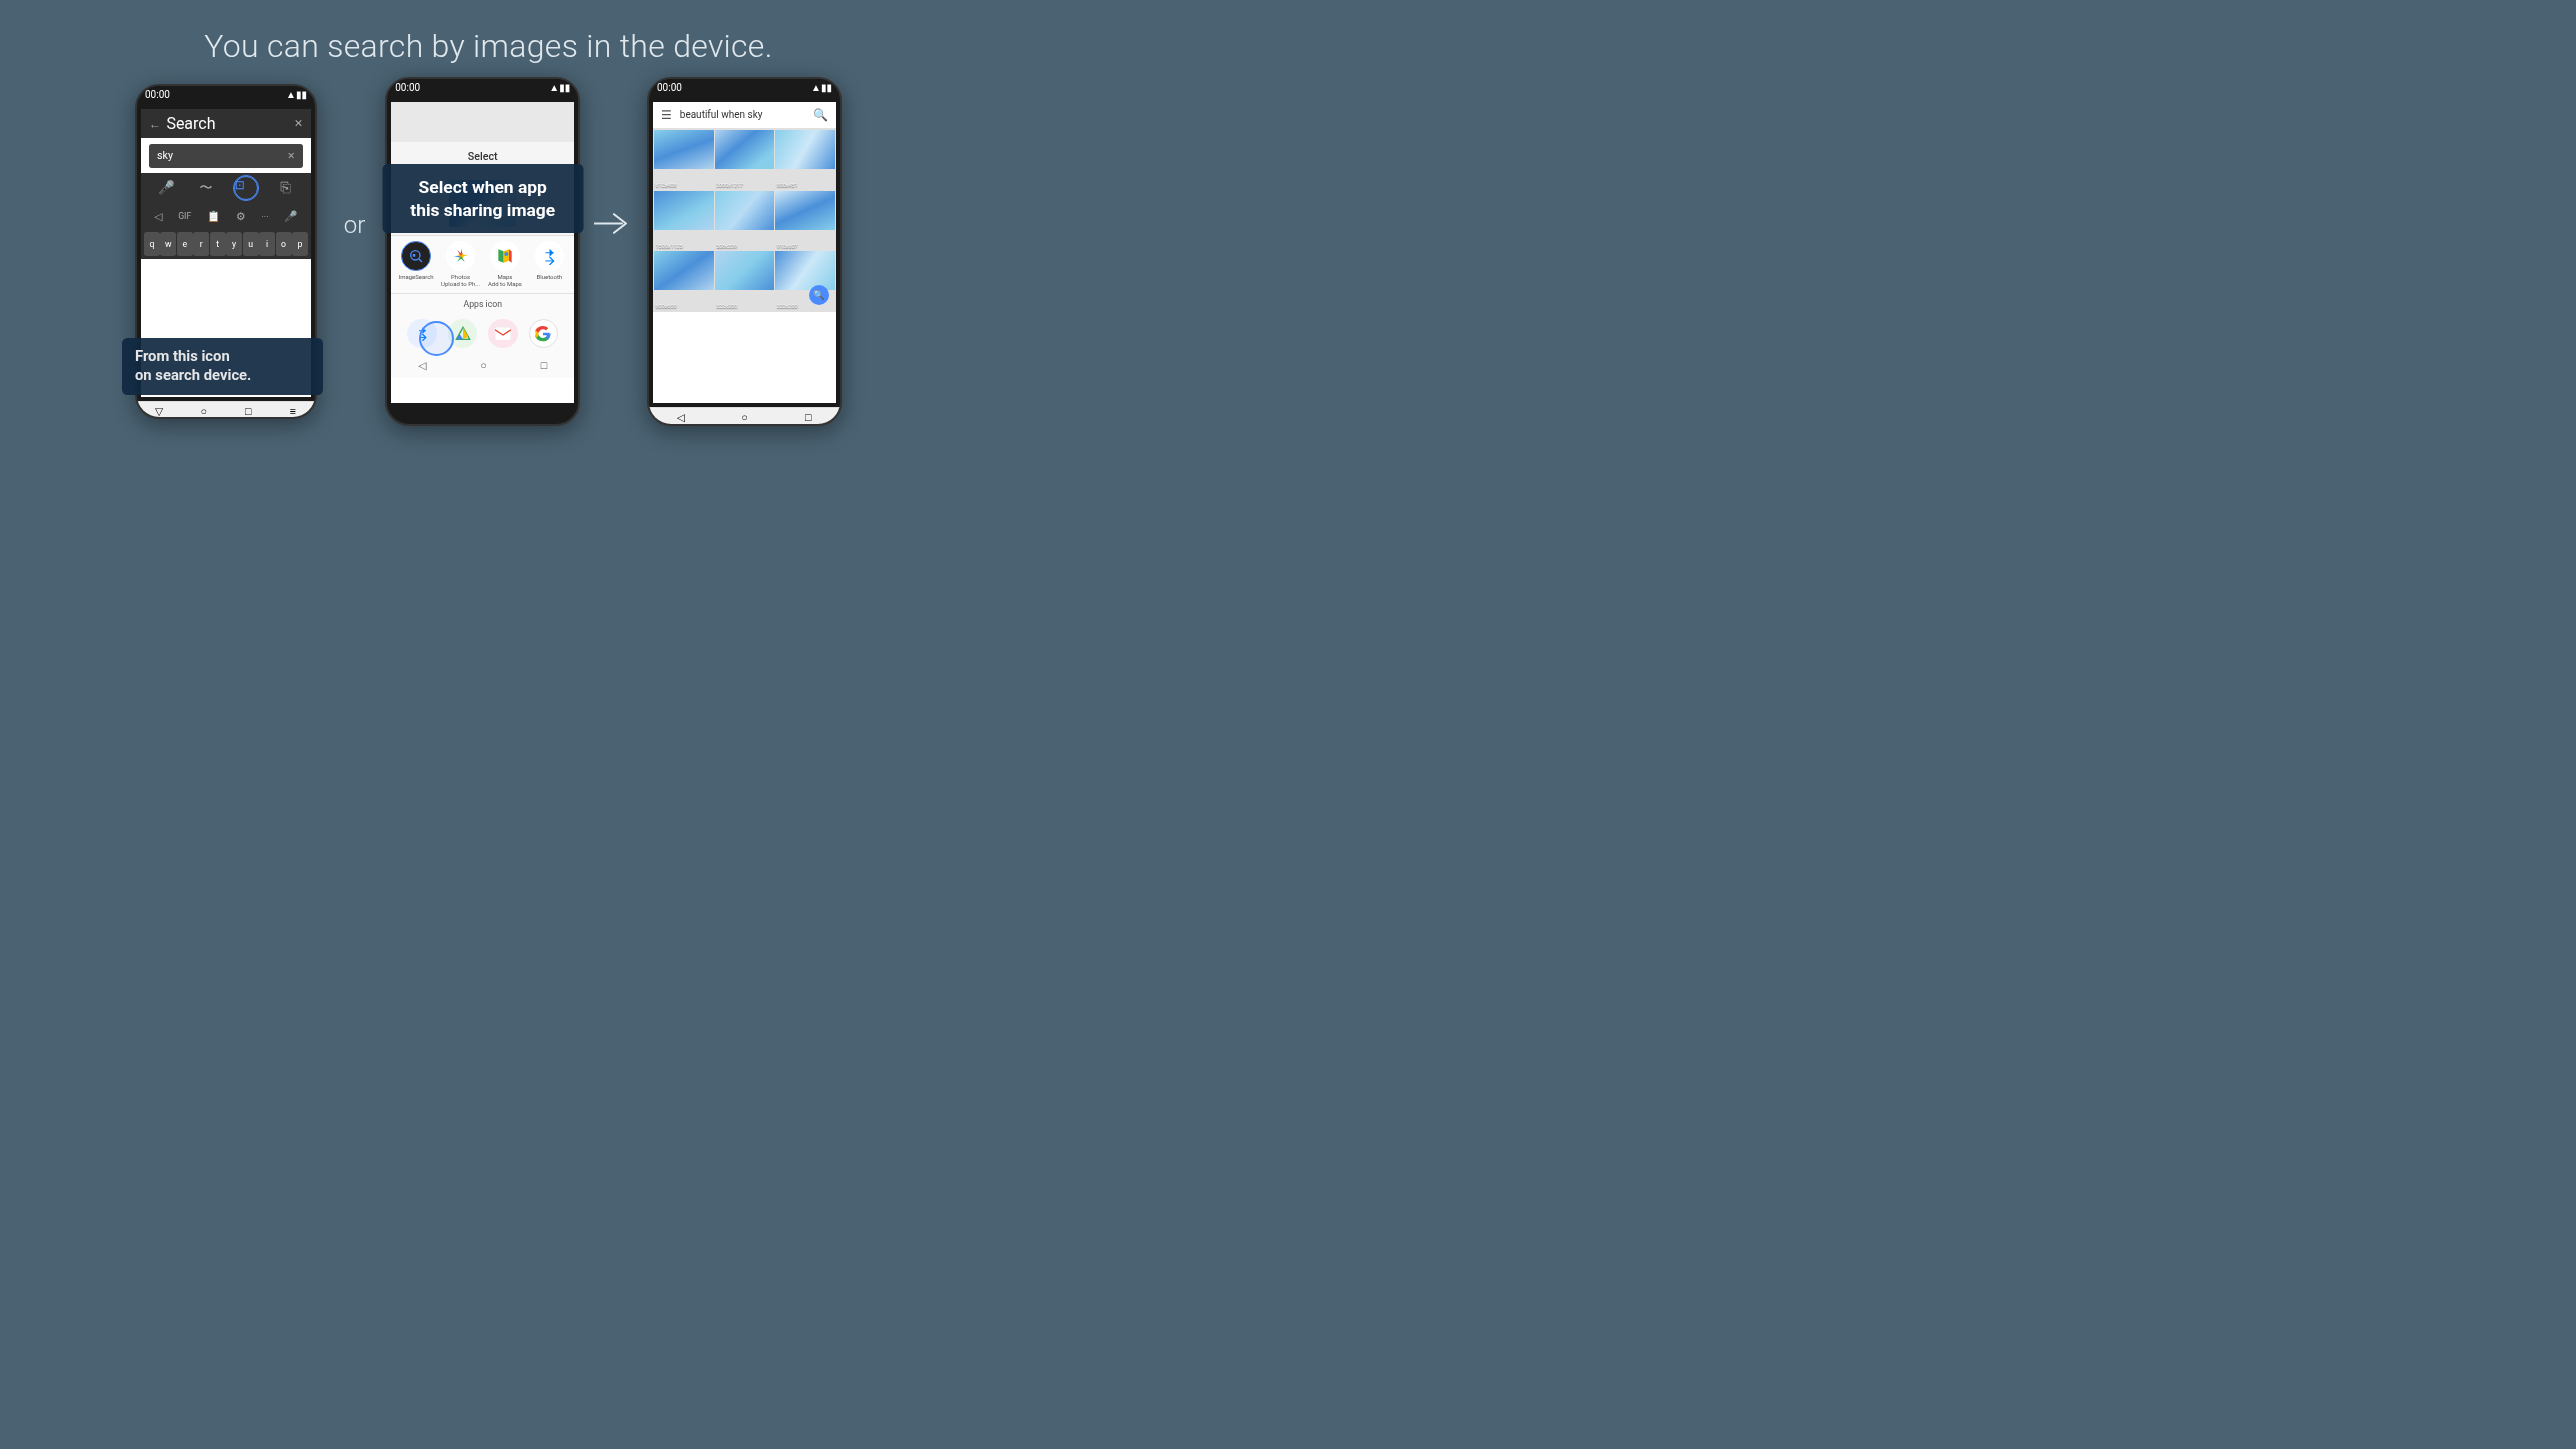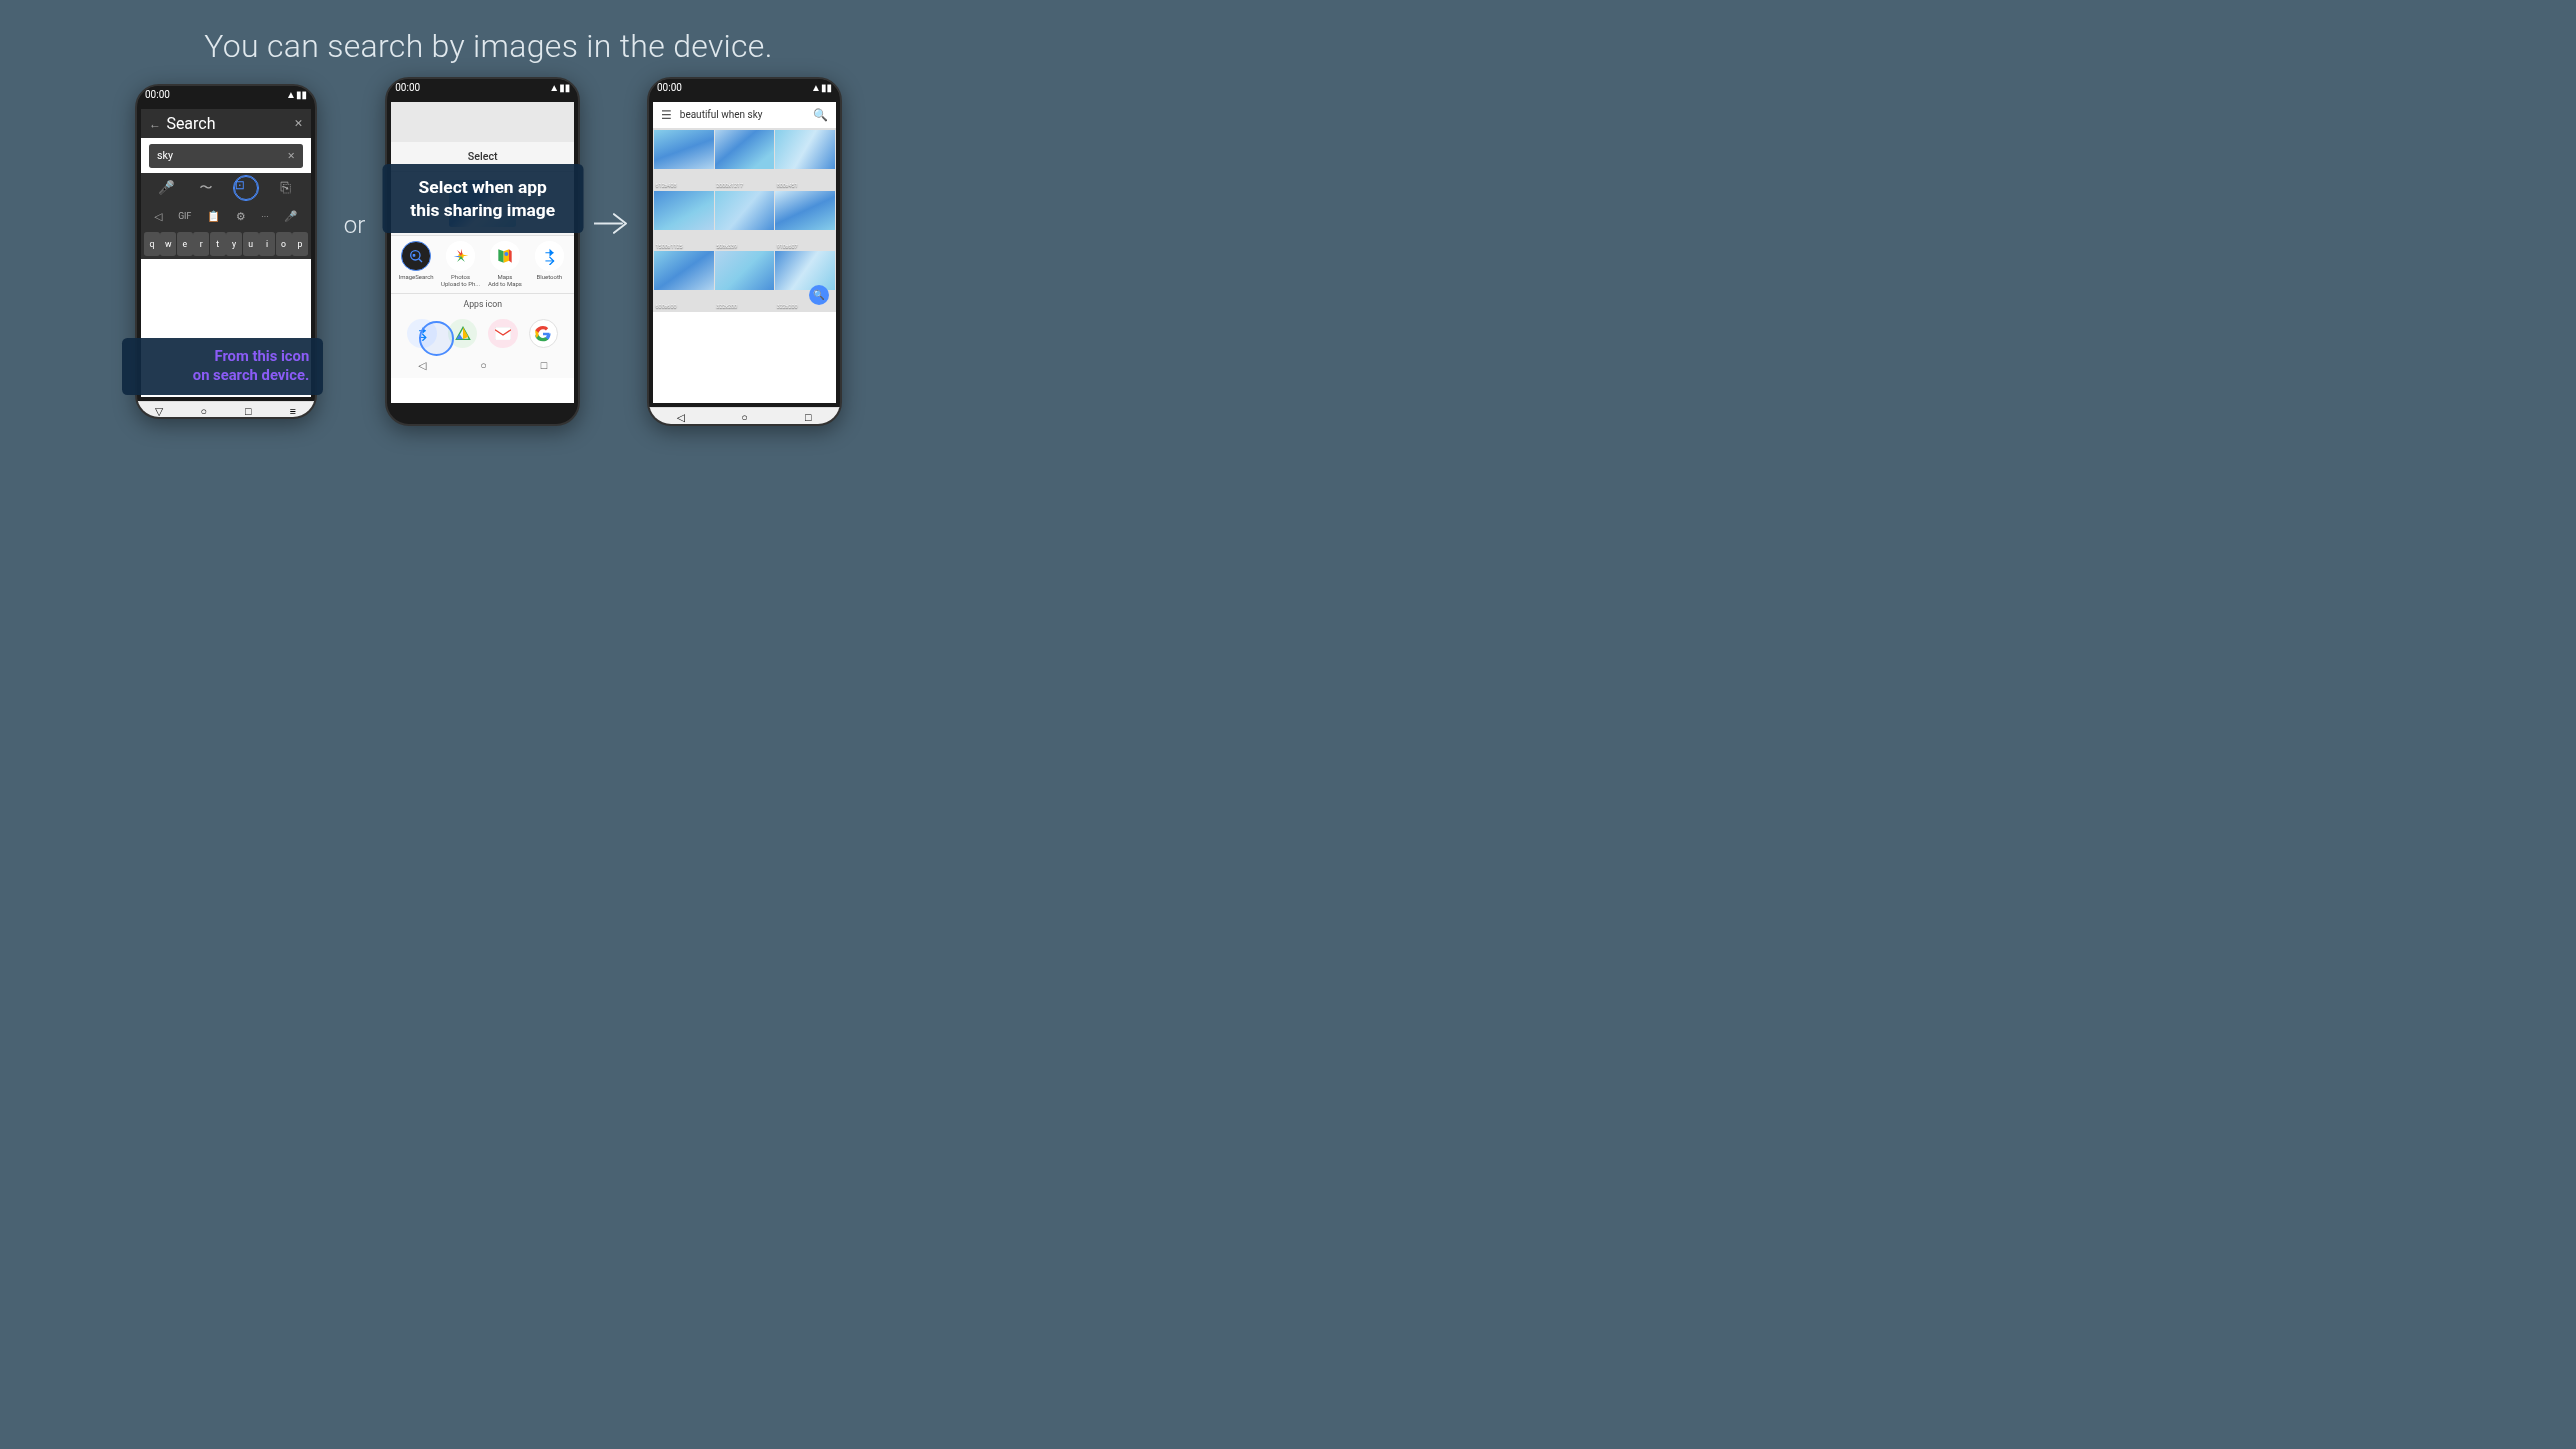--- a/index.html
+++ b/index.html
@@ -189,28 +189,28 @@
       align-items: center;
       justify-content: center;
       font-size: 8.7px;
     }
 
     .phone1-callout {
       position: absolute;
       bottom: 24px;
       left: -13.4px;
       background: rgba(15,40,65,0.92);
-      color: #8b5cf6;
+      color: #e5e5e5;
       padding: 9.4px 13.4px;
       border-radius: 5.4px;
       font-size: 14.8px;
       font-weight: bold;
       line-height: 1.3;
       width: 201px;
-      text-align: right;
+      text-align: left;
       z-index: 10;
     }
 
     
     .phone2 {
       width: 195px;
       height: 349px;
     }
 
     .phone2 .phone-screen {

